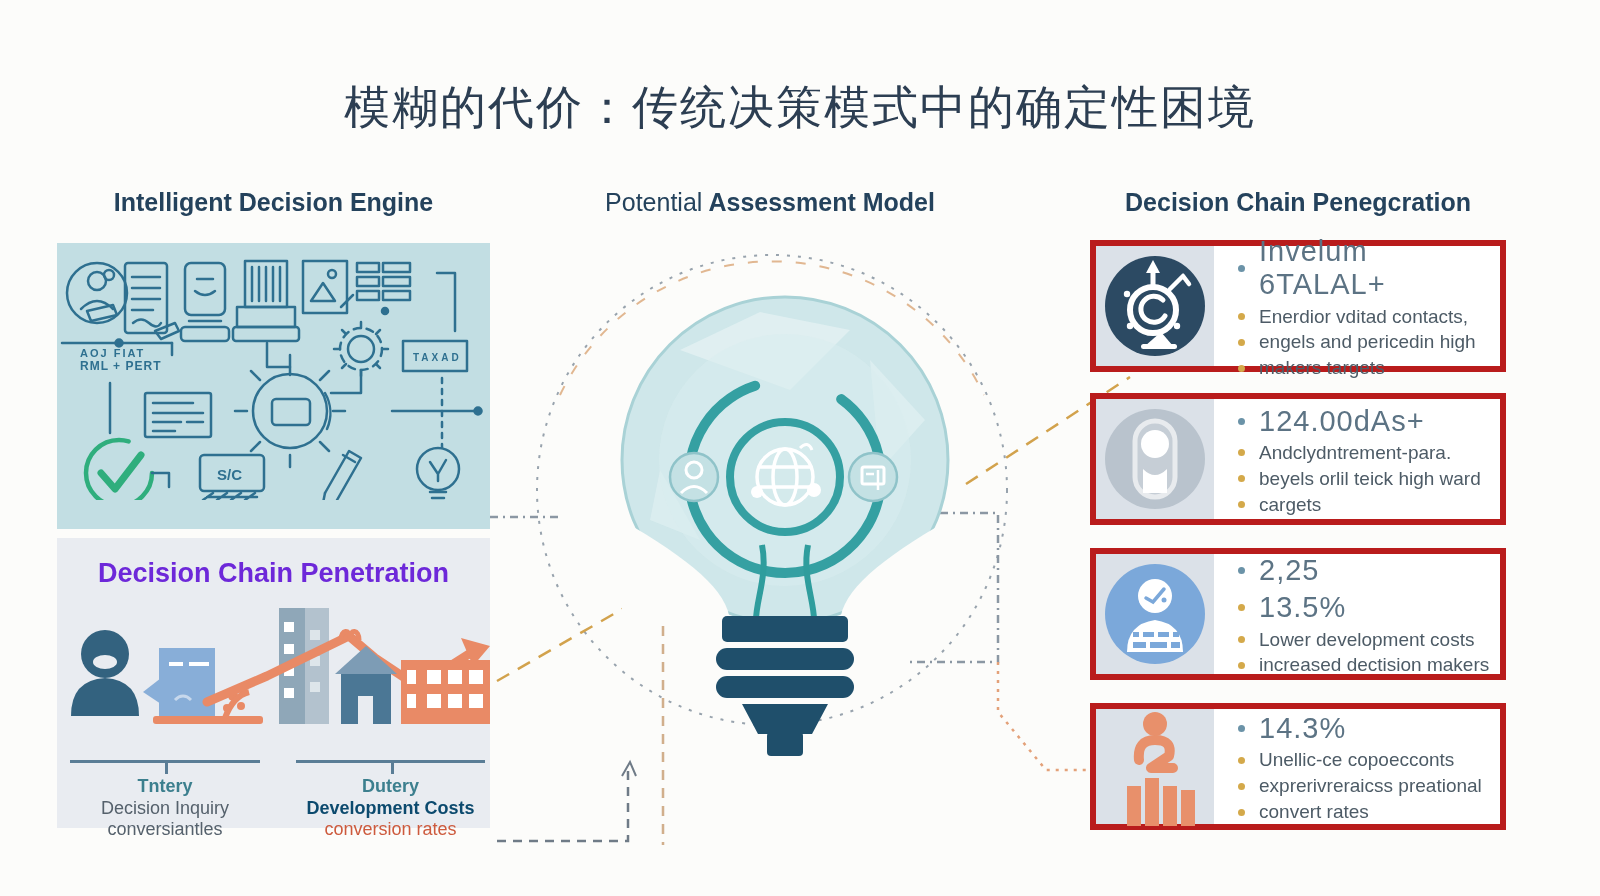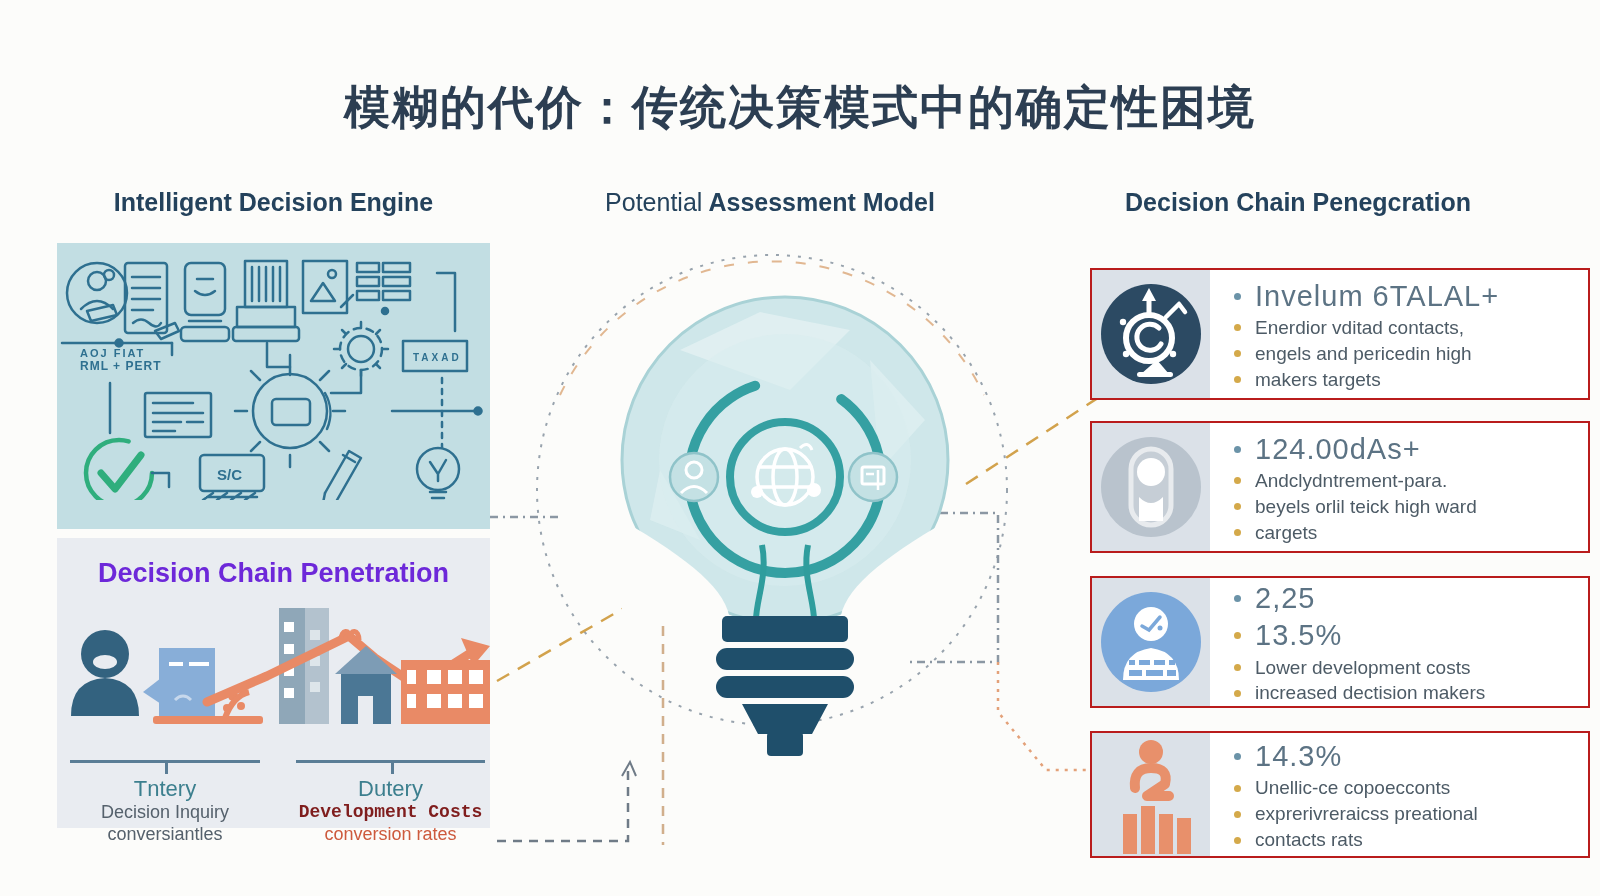--- a/index.html
+++ b/index.html
@@ -1,44 +1,44 @@
 <!DOCTYPE html>
 <html><head>
 <meta charset="utf-8">
 <style>
   html,body{margin:0;padding:0;background:#fcfcfa;}
   .stage{position:relative;width:1600px;height:896px;background:#fcfcfa;overflow:hidden;
          font-family:"Liberation Sans", sans-serif;}
   
   .main-title{position:absolute;left:0;top:46px;width:1600px;text-align:center;
-              font-size:46px;font-weight:700;color:#2c3e52;letter-spacing:2px;}
+              font-size:46px;font-weight:400;color:#2c3e52;letter-spacing:2px;}
   .col-heading{position:absolute;top:188px;text-align:center;font-size:25px;
                font-weight:700;color:#24425c;}
   .col-heading .light{font-weight:500;}
   #heading-left{left:57px;width:433px;}
   #heading-center{left:555px;width:430px;}
   #heading-right{left:1090px;width:416px;}
   
   .panel-matching{position:absolute;left:57px;top:243px;width:433px;height:286px;
                   background:#c2dee3;}
   .panel-decision{position:absolute;left:57px;top:538px;width:433px;height:290px;
                   background:#e9ecf1;}
   .panel-decision h3{margin:0;position:absolute;top:20px;left:0;width:100%;text-align:center;
                      font-size:27px;font-weight:700;color:#6d28d9;}
   .bracket{position:absolute;height:12px;border-top:3px solid #5a7d96;}
   .bracket::after{content:"";position:absolute;left:50%;top:0;width:3px;height:11px;
                   background:#5a7d96;}
   .label-group{position:absolute;text-align:center;line-height:1.2;}
-  .label-title{font-size:22px;font-weight:400;color:#3c7f8e;}
+  .label-title{font-size:18px;font-weight:700;color:#3c7f8e;}
   .label-line{font-size:18px;color:#55616c;}
-  .label-line.red1{color:#7f1d1d;font-weight:700;font-family:Liberation Mono, monospace;}
+  .label-line.red1{color:#0c4a6e;font-weight:700;}
   .label-line.red2{color:#cd5a3d;}
   
-  .card{position:absolute;left:1090px;width:500px;height:132px;background:#ffffff;
-        border:2px solid #b91c1c;box-sizing:border-box;display:flex;margin-top:28px;}
+  .card{position:absolute;left:1090px;width:416px;height:132px;background:#ffffff;
+        border:6px solid #b91c1c;box-sizing:border-box;display:flex;}
   .card-tile{width:118px;height:100%;background:#dbe1e8;flex:none;display:flex;
              align-items:center;justify-content:center;}
   .card-lines{list-style:none;margin:0;padding:8px 10px 6px 24px;display:flex;
               flex-direction:column;justify-content:center;flex:1;}
   .card-lines li{display:flex;align-items:center;margin:2px 0;}
   .dot{width:7px;height:7px;border-radius:50%;flex:none;margin-right:14px;}
   .dot.blue{background:#6b93a8;}
   .dot.gold{background:#d4a94a;}
   .line-text{font-size:19px;color:#4d5b66;line-height:1.15;}
   .line-text.large{font-size:29px;color:#5c7384;letter-spacing:1px;}
@@ -436,18 +436,18 @@
       <li>
           <span class="dot gold"></span>
           <span class="line-text">Unellic-ce copoecconts</span>
         </li>
       <li>
           <span class="dot gold"></span>
           <span class="line-text">exprerivreraicss preational</span>
         </li>
       <li>
           <span class="dot gold"></span>
-          <span class="line-text">contacts rats</span>
+          <span class="line-text">convert rates</span>
         </li>
     </ul>
   </div>
 
 </div>
 
 </body></html>

